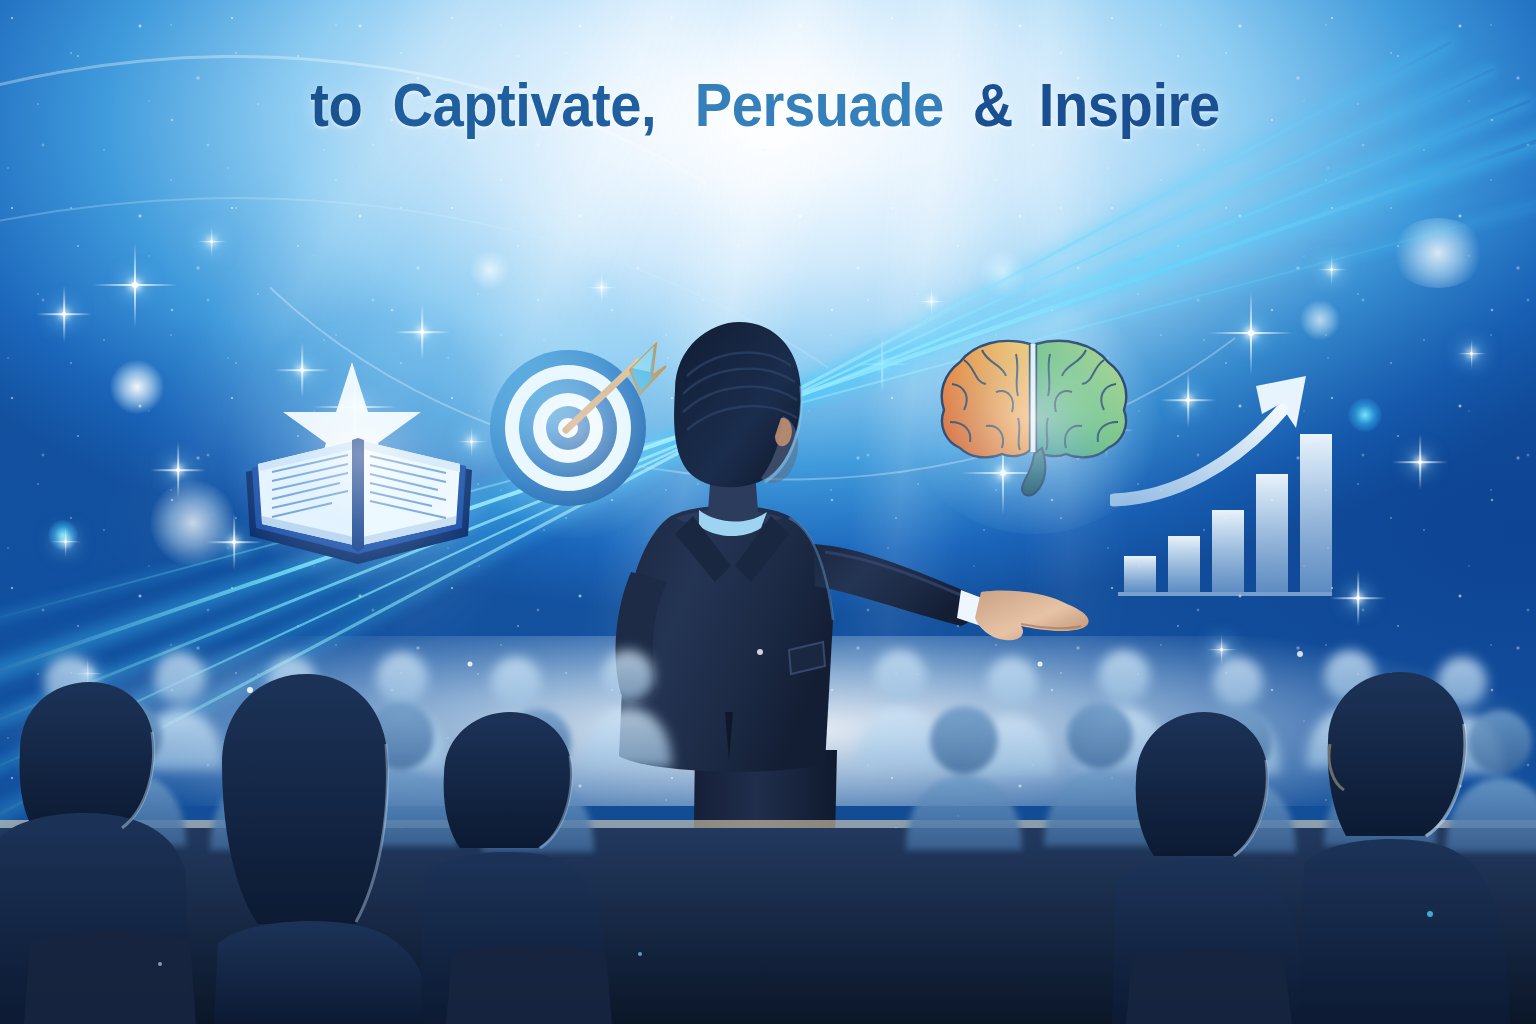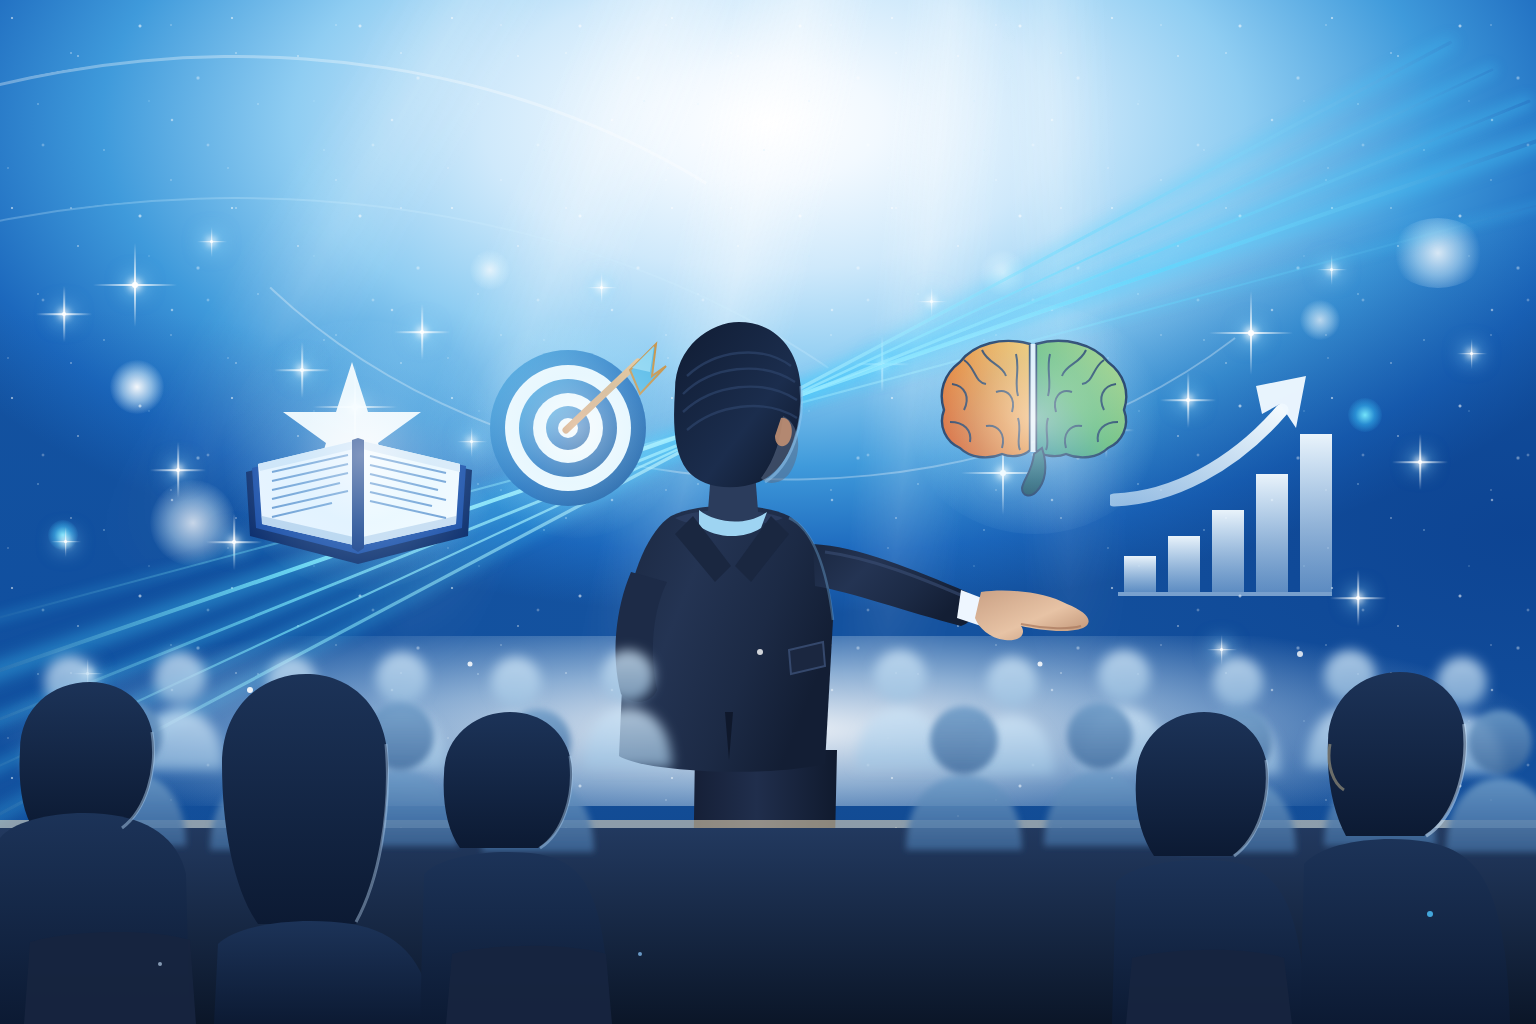--- a/index.html
+++ b/index.html
@@ -194,20 +194,23 @@
 
   <div class="streaks">
     <div class="streak s5"></div>
     <div class="streak s1"></div>
     <div class="streak s2"></div>
     <div class="streak s3"></div>
     <div class="streak s4"></div>
   </div>
 
   <div class="title">
+    <span class="line l2">
+      <span class="w" style="color:#1a5490">to</span>&nbsp;<span class="w" style="color:#1f5f9f">Captivate,</span>&nbsp;<span class="w" style="color:#3580ba">Persuade</span>&nbsp;<span class="w" style="color:#1a4f92">&amp;</span>&nbsp;<span class="w" style="color:#1a4f92">Inspire</span>
+    </span>
   </div>
 
   <div class="icon-wrap" style="left:232px;top:340px;width:260px;height:240px;">
     <div class="glow-halo" style="left:-10px;top:-20px;width:280px;height:270px;opacity:.55"></div>
     <svg width="260" height="240" viewBox="0 0 260 240">
 
       <g>
         <polygon points="120,22 136,72 189,72 146,103 162,153 120,122 78,153 94,103 51,72 104,72" fill="#ffffff" opacity="0.95"></polygon>
       </g>
 

